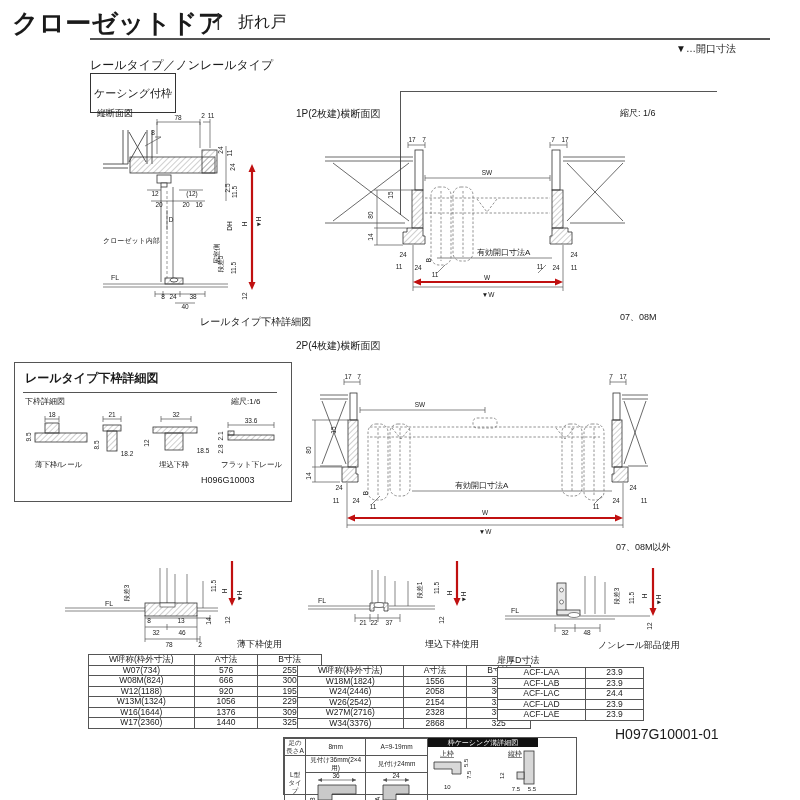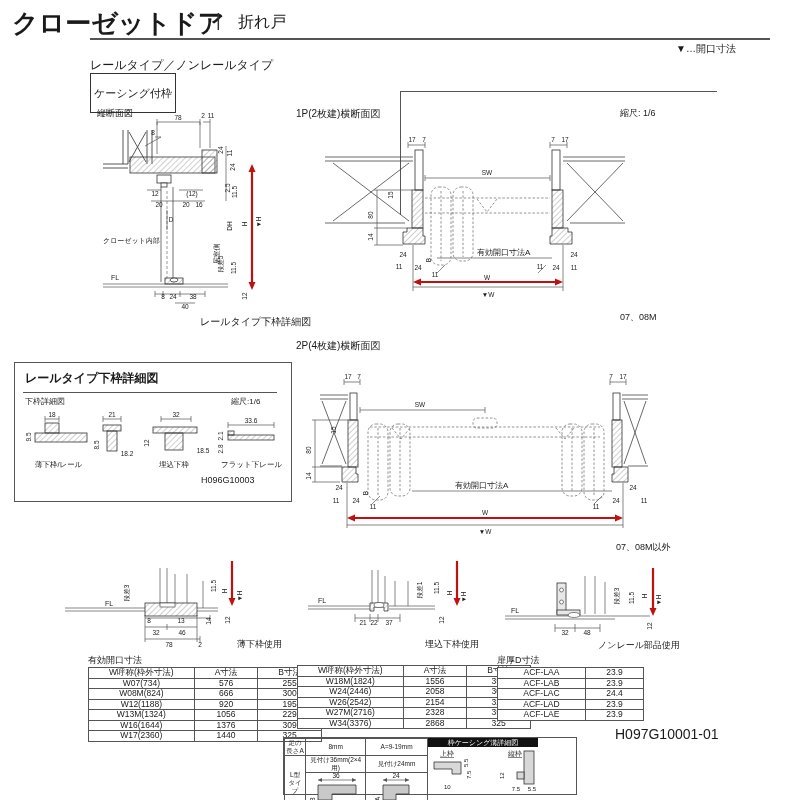--- a/index.html
+++ b/index.html
@@ -506,21 +506,20 @@
     <text transform="rotate(-90 152 70)" x="152" y="70">12</text>
   </g>
   <text x="98" y="92" font-size="9">ノンレール部品使用</text>
   <g>
     <line x1="153" y1="12" x2="153" y2="54" stroke="#c01010" stroke-width="2.2"></line>
     <polygon points="153,60 149.5,52 156.5,52" fill="#c01010"></polygon>
   </g>
 </svg>
 
 <div class="abs" id="t1">
-  <div class="tbltitle">有効開口寸法</div>
   <table class="dimtable">
     <colgroup>
         <col style="width:104px">
         <col style="width:50px">
         <col style="width:46px">
       </colgroup>
     <thead>
         <tr>
       <th>W呼称(枠外寸法)</th>
       <th>A寸法</th>

